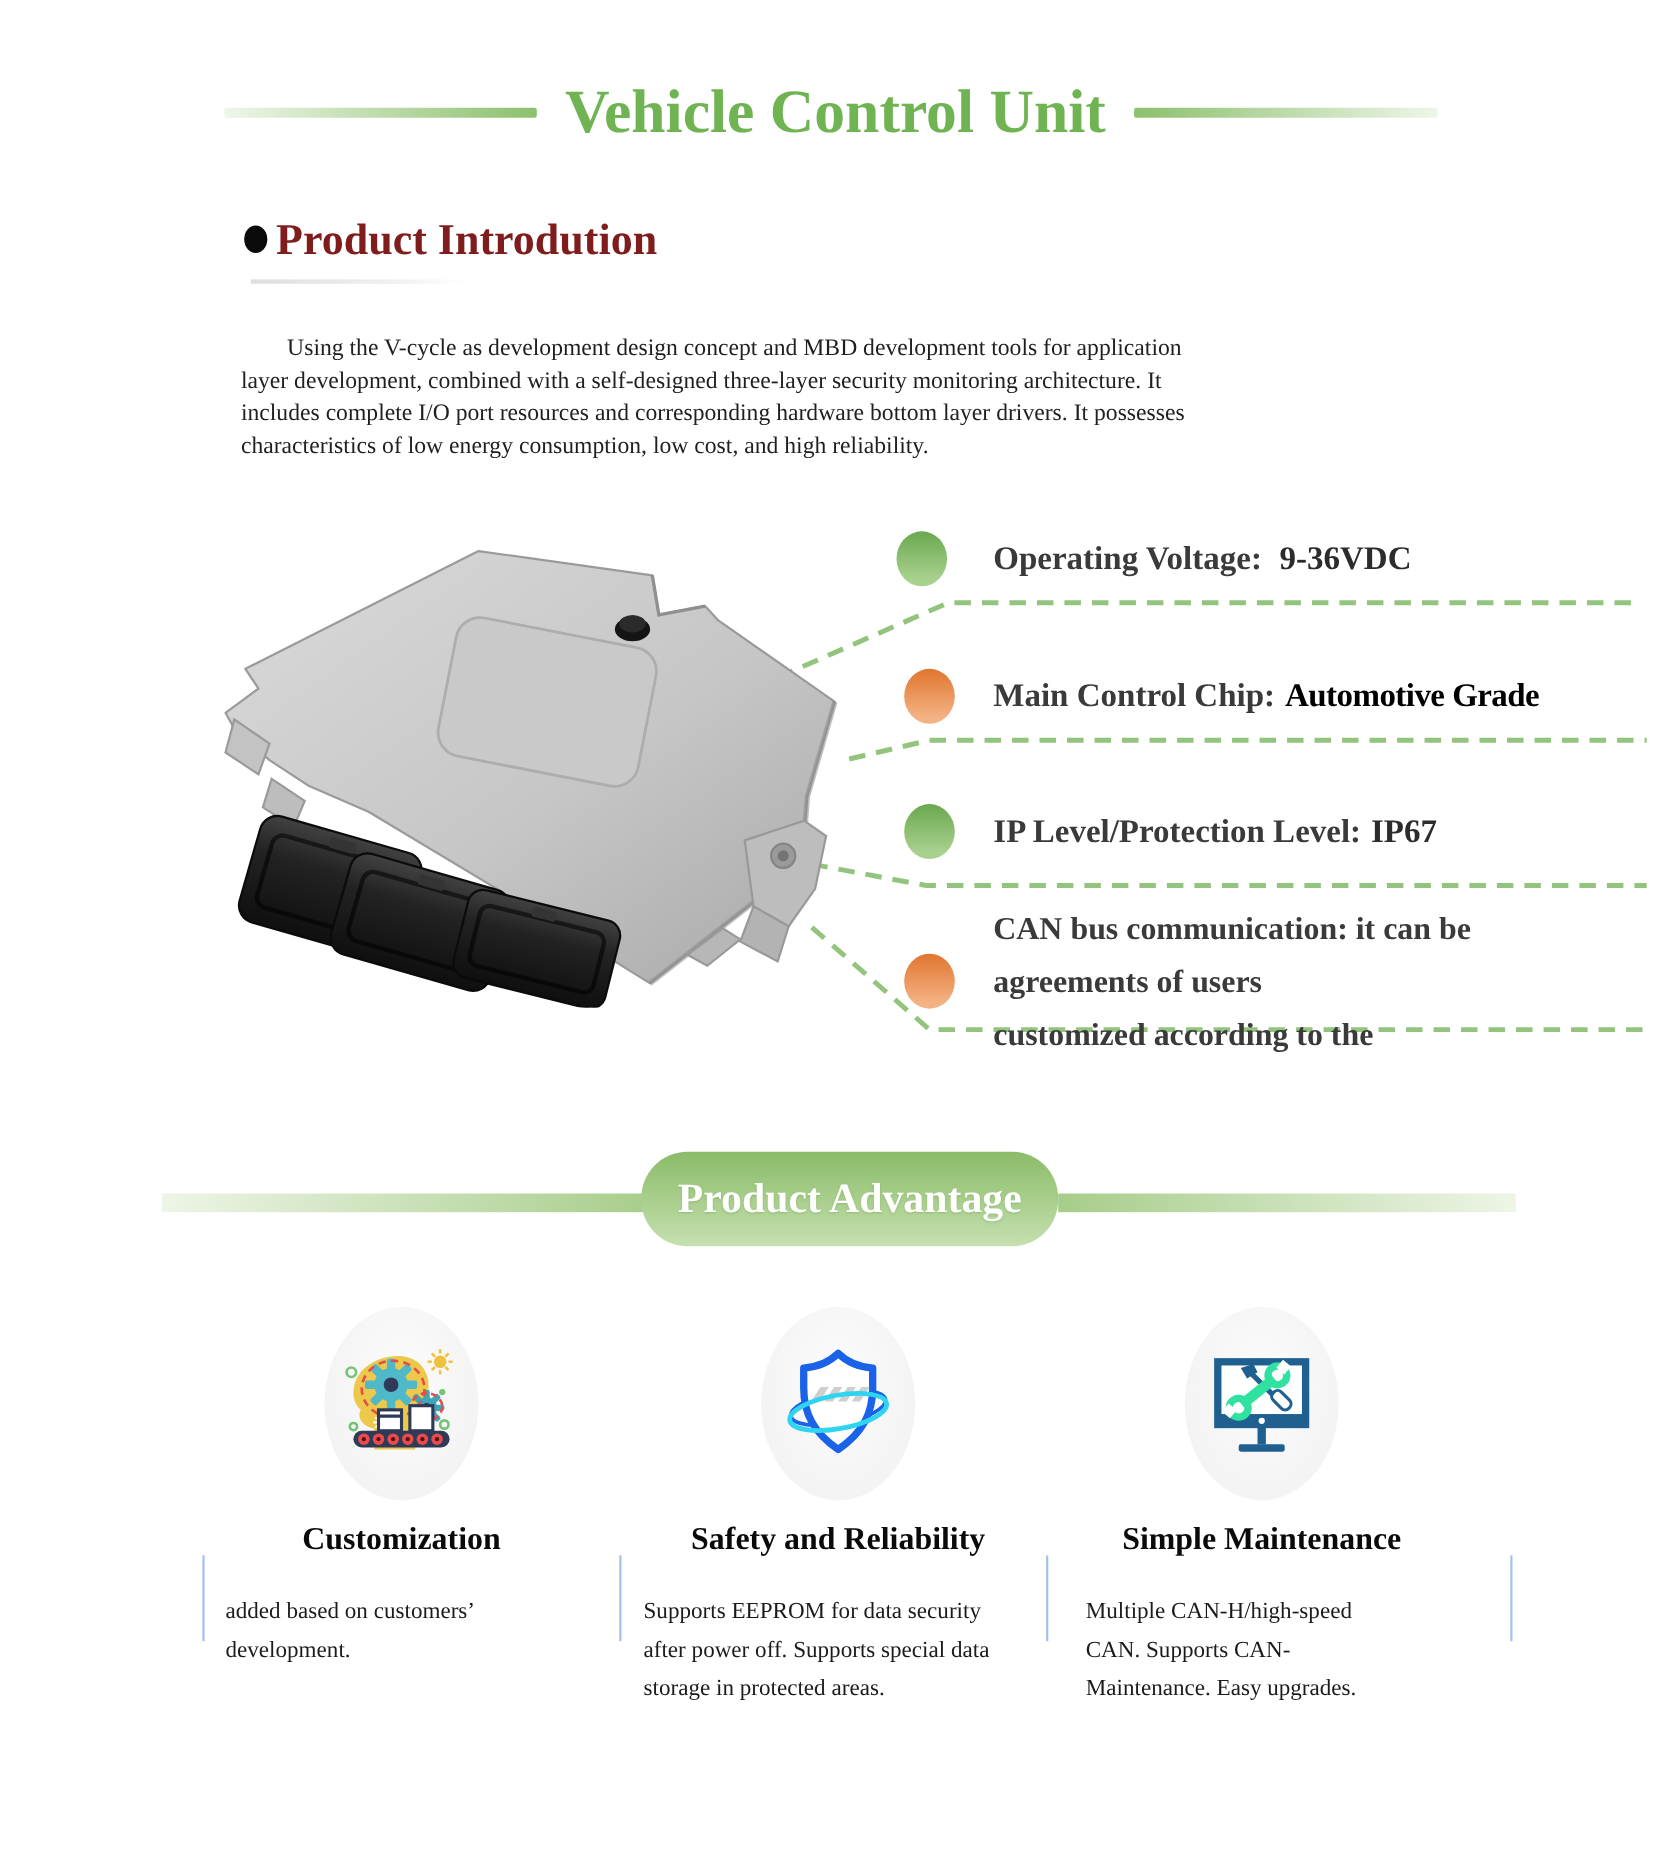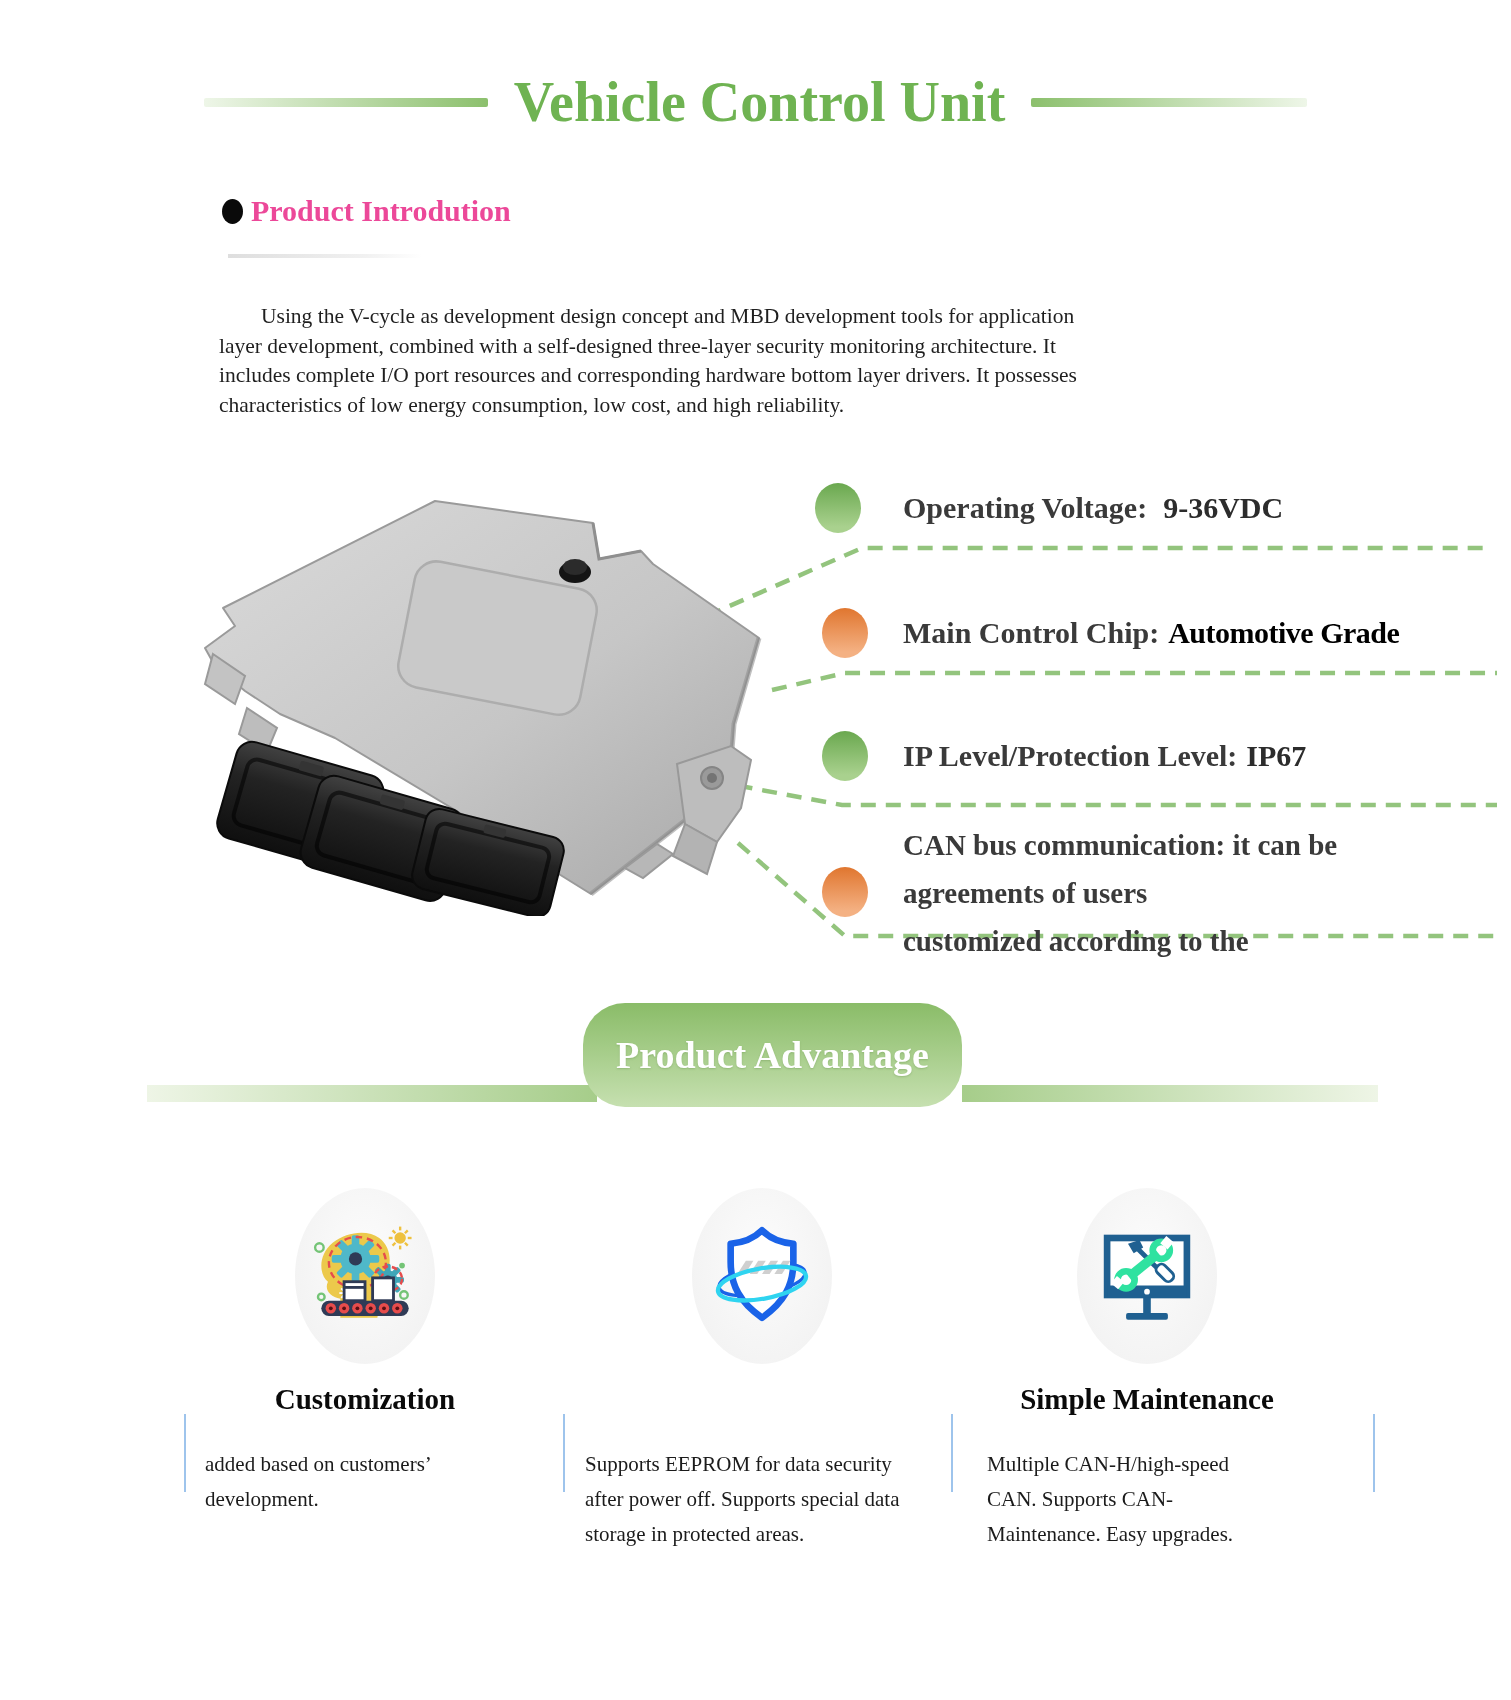--- a/index.html
+++ b/index.html
@@ -9,21 +9,21 @@
   
   .title-row{position:absolute;top:70px;left:0;right:0;display:flex;align-items:center;justify-content:center;gap:26px;}
   .title-line{height:9px;border-radius:2px;}
   .title-line.left{width:284px;background:linear-gradient(90deg,#eef6e8 0%,#8cc06d 100%);}
   .title-line.right{width:276px;background:linear-gradient(90deg,#8cc06d 0%,#eef6e8 100%);}
   .page-title{font-size:56px;font-weight:bold;color:#6fb352;letter-spacing:0px;white-space:nowrap;}
 
   
   .intro-heading{position:absolute;top:194px;left:222px;display:flex;align-items:center;}
   .bullet{width:21px;height:25px;border-radius:50%;background:#0a0a0a;margin-right:8px;}
-  .intro-heading-text{font-size:30px;font-weight:bold;color:#ec4899;}
+  .intro-heading-text{font-size:40px;font-weight:bold;color:#7f1d1d;}
   .intro-underline{position:absolute;top:254px;left:228px;width:195px;height:4px;
         background:linear-gradient(90deg,#dedede 0%,#f1f1f1 70%,rgba(255,255,255,0));}
   .intro-paragraph{position:absolute;top:262px;left:219px;width:1010px;font-size:21.5px;line-height:29.5px;color:#1f1f1f;}
   .para-line.first{text-indent:42px;margin-top:40px;}
 
   
   .hero{position:absolute;top:420px;left:0;width:1511px;height:570px;}
   .dash-overlay{position:absolute;left:0;top:0;}
   .ecu{position:absolute;left:185px;top:56px;}
   .dot{position:absolute;width:46px;height:50px;border-radius:50%;}
@@ -35,21 +35,21 @@
   .co1{top:68px;} .co2{top:193px;} .co3{top:316px;}
   .callout .value{margin-left:16px;color:#2c2c2c;}
   .callout .value.tight{margin-left:9px;}
   .callout .value.heavy{color:#000;letter-spacing:-0.5px;}
   .co4{position:absolute;left:903px;top:401px;width:560px;font-size:29px;font-weight:bold;color:#3a3a3a;line-height:48px;}
 
   
   .banner-bar{position:absolute;height:17px;}
   .banner-bar.left{left:147px;top:1085px;width:450px;background:linear-gradient(90deg,#eef5e6 0%,#a6cd8a 100%);}
   .banner-bar.right{left:962px;top:1085px;width:416px;background:linear-gradient(90deg,#a6cd8a 0%,#eef5e6 100%);}
-  .banner-pill{position:absolute;left:583px;top:1003px;width:379px;height:104px;border-radius:42px;
+  .banner-pill{position:absolute;left:583px;top:1047px;width:379px;height:86px;border-radius:42px;
         background:linear-gradient(180deg,#8abc68 0%,#c6e0b0 100%);
         display:flex;align-items:center;justify-content:center;}
   .banner-pill span{font-size:38px;font-weight:bold;color:#ffffff;text-shadow:0 1px 2px rgba(110,150,85,.45);white-space:nowrap;}
 
   
   .adv-ellipse{position:absolute;top:1188px;width:140px;height:176px;border-radius:50%;
         background:radial-gradient(ellipse at 50% 40%,#fcfcfc 0%,#f3f3f3 75%,#ededed 100%);
         display:flex;align-items:center;justify-content:center;}
   .el1{left:295px;} .el2{left:692px;} .el3{left:1077px;}
   .adv-title{position:absolute;top:1383px;width:360px;text-align:center;font-size:29px;font-weight:bold;color:#0a0a0a;}
@@ -261,20 +261,21 @@
       <rect x="68" y="49" width="21" height="11" rx="5" fill="#ffffff" stroke="#1f6091" stroke-width="3" transform="rotate(45 76 56)"></rect>
       <circle cx="38" cy="64" r="9" fill="none" stroke="#2fe2a0" stroke-width="7"></circle>
       <circle cx="75" cy="33" r="9" fill="none" stroke="#2fe2a0" stroke-width="7"></circle>
       <line x1="41" y1="61" x2="72" y2="36" stroke="#2fe2a0" stroke-width="10"></line>
       <rect x="24" y="62" width="10" height="10" fill="#ffffff" transform="rotate(40 29 67)"></rect>
       <rect x="76" y="20" width="10" height="10" fill="#ffffff" transform="rotate(40 81 25)"></rect>
     </svg>
   </div>
 
   <div class="adv-title ti1">Customization</div>
+  <div class="adv-title ti2">Safety and Reliability</div>
   <div class="adv-title ti3">Simple Maintenance</div>
 
   <div class="desc-divider dv1"></div>
   <div class="desc-divider dv2"></div>
   <div class="desc-divider dv3"></div>
   <div class="desc-divider dv4"></div>
 
   <div class="adv-desc de1">
     <div>added based on customers’</div>
     <div>development.</div>

